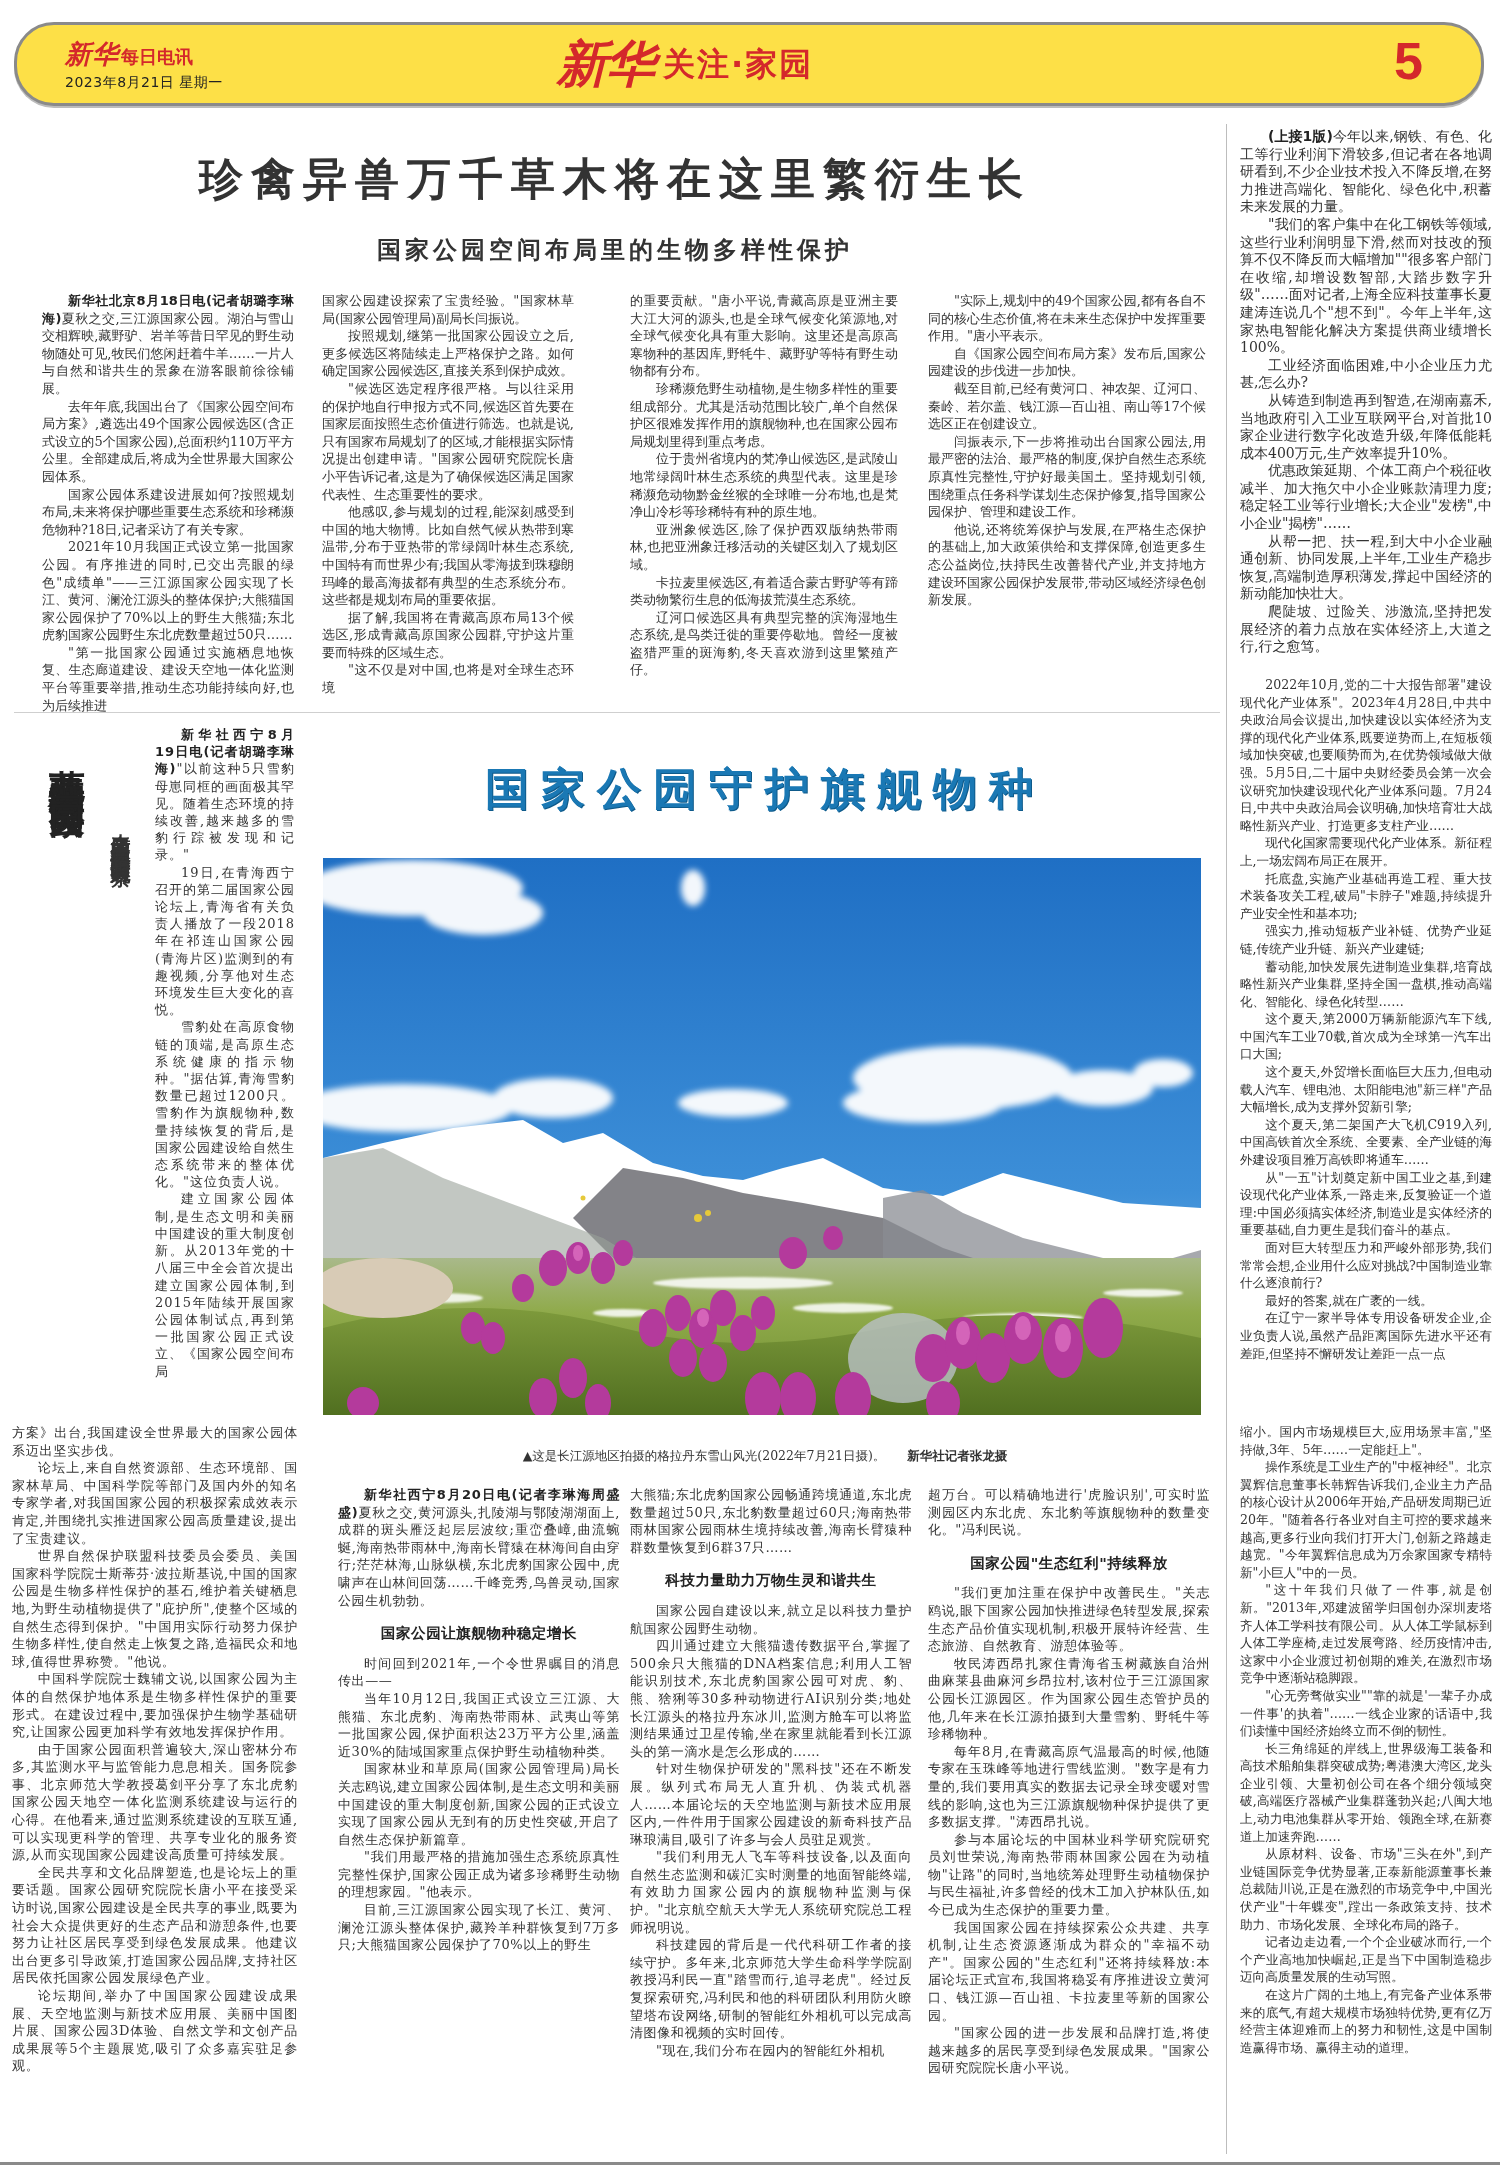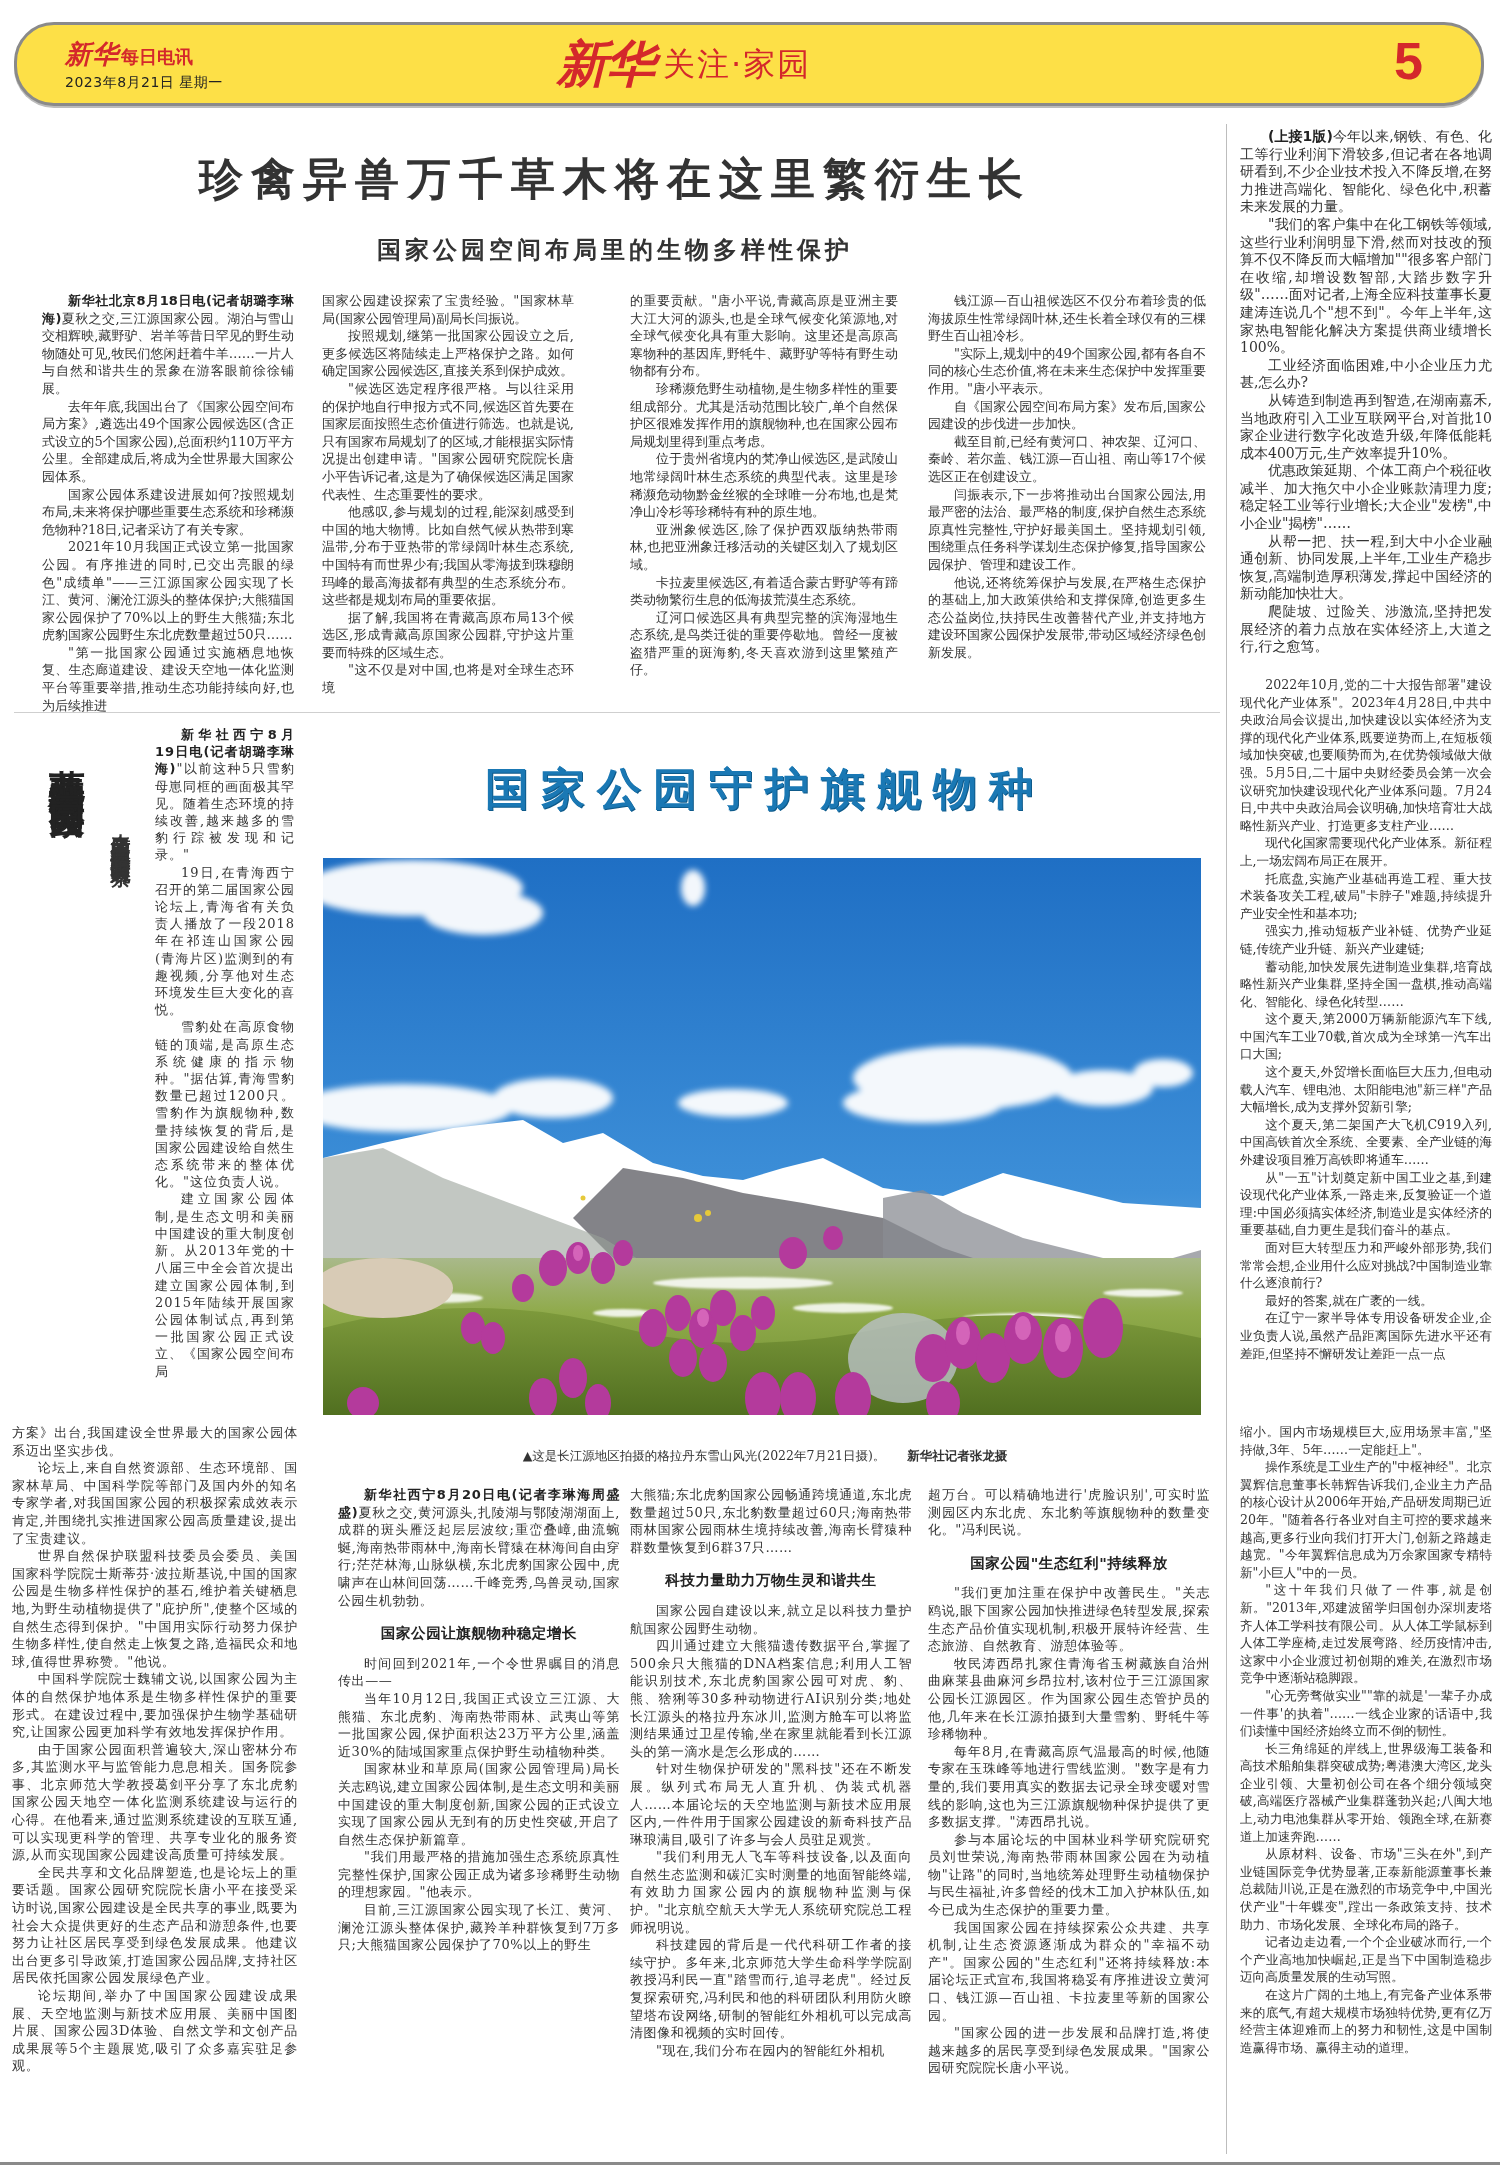--- a/index.html
+++ b/index.html
@@ -11,21 +11,21 @@
     position: absolute; left: 14px; top: 22px; width: 1470px; height: 84px;
     border: 3px solid #8a8a8a; border-radius: 40px; background: #fde047;
     box-shadow: 0 2px 0 #bcbcbc;
   }
   .mh-left { position: absolute; left: 48px; top: 12px; }
   .mh-brand { font-family: "DejaVu Serif", serif; font-style: italic; font-weight: bold; color: #d4282b; font-size: 26px; letter-spacing: 1px; }
   .mh-brand-sub { font-family: "DejaVu Sans", sans-serif; font-weight: bold; color: #d4282b; font-size: 18px; margin-left: 2px; }
   .mh-date { font-family: "DejaVu Sans", sans-serif; font-size: 14px; color: #222; margin-top: 2px; letter-spacing: 0.5px; }
   .mh-center { position: absolute; left: 540px; top: 6px; display: flex; align-items: center; }
   .mh-center-logo { font-family: "DejaVu Serif", serif; font-style: italic; font-weight: bold; color: #d4282b; font-size: 50px; letter-spacing: -2px; }
-  .mh-center-section { font-family: "DejaVu Sans", sans-serif; color: #d4282b; font-size: 32px; font-weight: normal; margin-left: 10px; letter-spacing: 2px; }
+  .mh-center-section { font-family: "DejaVu Sans", sans-serif; color: #d4282b; font-size: 32px; font-weight: bold; margin-left: 10px; letter-spacing: 2px; }
   .mh-page { position: absolute; right: 58px; top: 6px; font-family: "Liberation Sans", sans-serif; font-weight: bold; color: #d4282b; font-size: 52px; }
 
   
   .headline { position: absolute; left: 0; top: 150px; width: 1230px; text-align: center;
     font-family: "DejaVu Serif", serif; font-weight: bold; font-size: 44px; color: #333; letter-spacing: 8px; }
   .subhead { position: absolute; left: 0; top: 234px; width: 1230px; text-align: center;
     font-family: "DejaVu Sans", sans-serif; font-size: 24px; color: #333; letter-spacing: 4px; }
 
   
   .col { position: absolute; font-size: 13px; line-height: 17.6px; color: #333; text-align: justify; }
@@ -108,21 +108,20 @@
 </div>
 <div class="col col-a3">
   <p style="text-indent:0">的重要贡献。"唐小平说,青藏高原是亚洲主要大江大河的源头,也是全球气候变化策源地,对全球气候变化具有重大影响。这里还是高原高寒物种的基因库,野牦牛、藏野驴等特有野生动物都有分布。</p>
   <p>珍稀濒危野生动植物,是生物多样性的重要组成部分。尤其是活动范围比较广,单个自然保护区很难发挥作用的旗舰物种,也在国家公园布局规划里得到重点考虑。</p>
   <p>位于贵州省境内的梵净山候选区,是武陵山地常绿阔叶林生态系统的典型代表。这里是珍稀濒危动物黔金丝猴的全球唯一分布地,也是梵净山冷杉等珍稀特有种的原生地。</p>
   <p>亚洲象候选区,除了保护西双版纳热带雨林,也把亚洲象迁移活动的关键区划入了规划区域。</p>
   <p>卡拉麦里候选区,有着适合蒙古野驴等有蹄类动物繁衍生息的低海拔荒漠生态系统。</p>
   <p>辽河口候选区具有典型完整的滨海湿地生态系统,是鸟类迁徙的重要停歇地。曾经一度被盗猎严重的斑海豹,冬天喜欢游到这里繁殖产仔。</p>
 </div>
 <div class="col col-a4">
-  <p>钱江源—百山祖候选区不仅分布着珍贵的低海拔原生性常绿阔叶林,还生长着全球仅有的三棵野生百山祖冷杉。</p>
   <p>"实际上,规划中的49个国家公园,都有各自不同的核心生态价值,将在未来生态保护中发挥重要作用。"唐小平表示。</p>
   <p>自《国家公园空间布局方案》发布后,国家公园建设的步伐进一步加快。</p>
   <p>截至目前,已经有黄河口、神农架、辽河口、秦岭、若尔盖、钱江源—百山祖、南山等17个候选区正在创建设立。</p>
   <p>闫振表示,下一步将推动出台国家公园法,用最严密的法治、最严格的制度,保护自然生态系统原真性完整性,守护好最美国土。坚持规划引领,围绕重点任务科学谋划生态保护修复,指导国家公园保护、管理和建设工作。</p>
   <p>他说,还将统筹保护与发展,在严格生态保护的基础上,加大政策供给和支撑保障,创造更多生态公益岗位,扶持民生改善替代产业,并支持地方建设环国家公园保护发展带,带动区域经济绿色创新发展。</p>
 </div>
 
 <div class="rule-h" style="left:14px; top:712px; width:1206px; height:1px; background:#cfcfcf;"></div>
 <div class="rule-v" style="left:1226px; top:124px; height:2030px;"></div>
 

